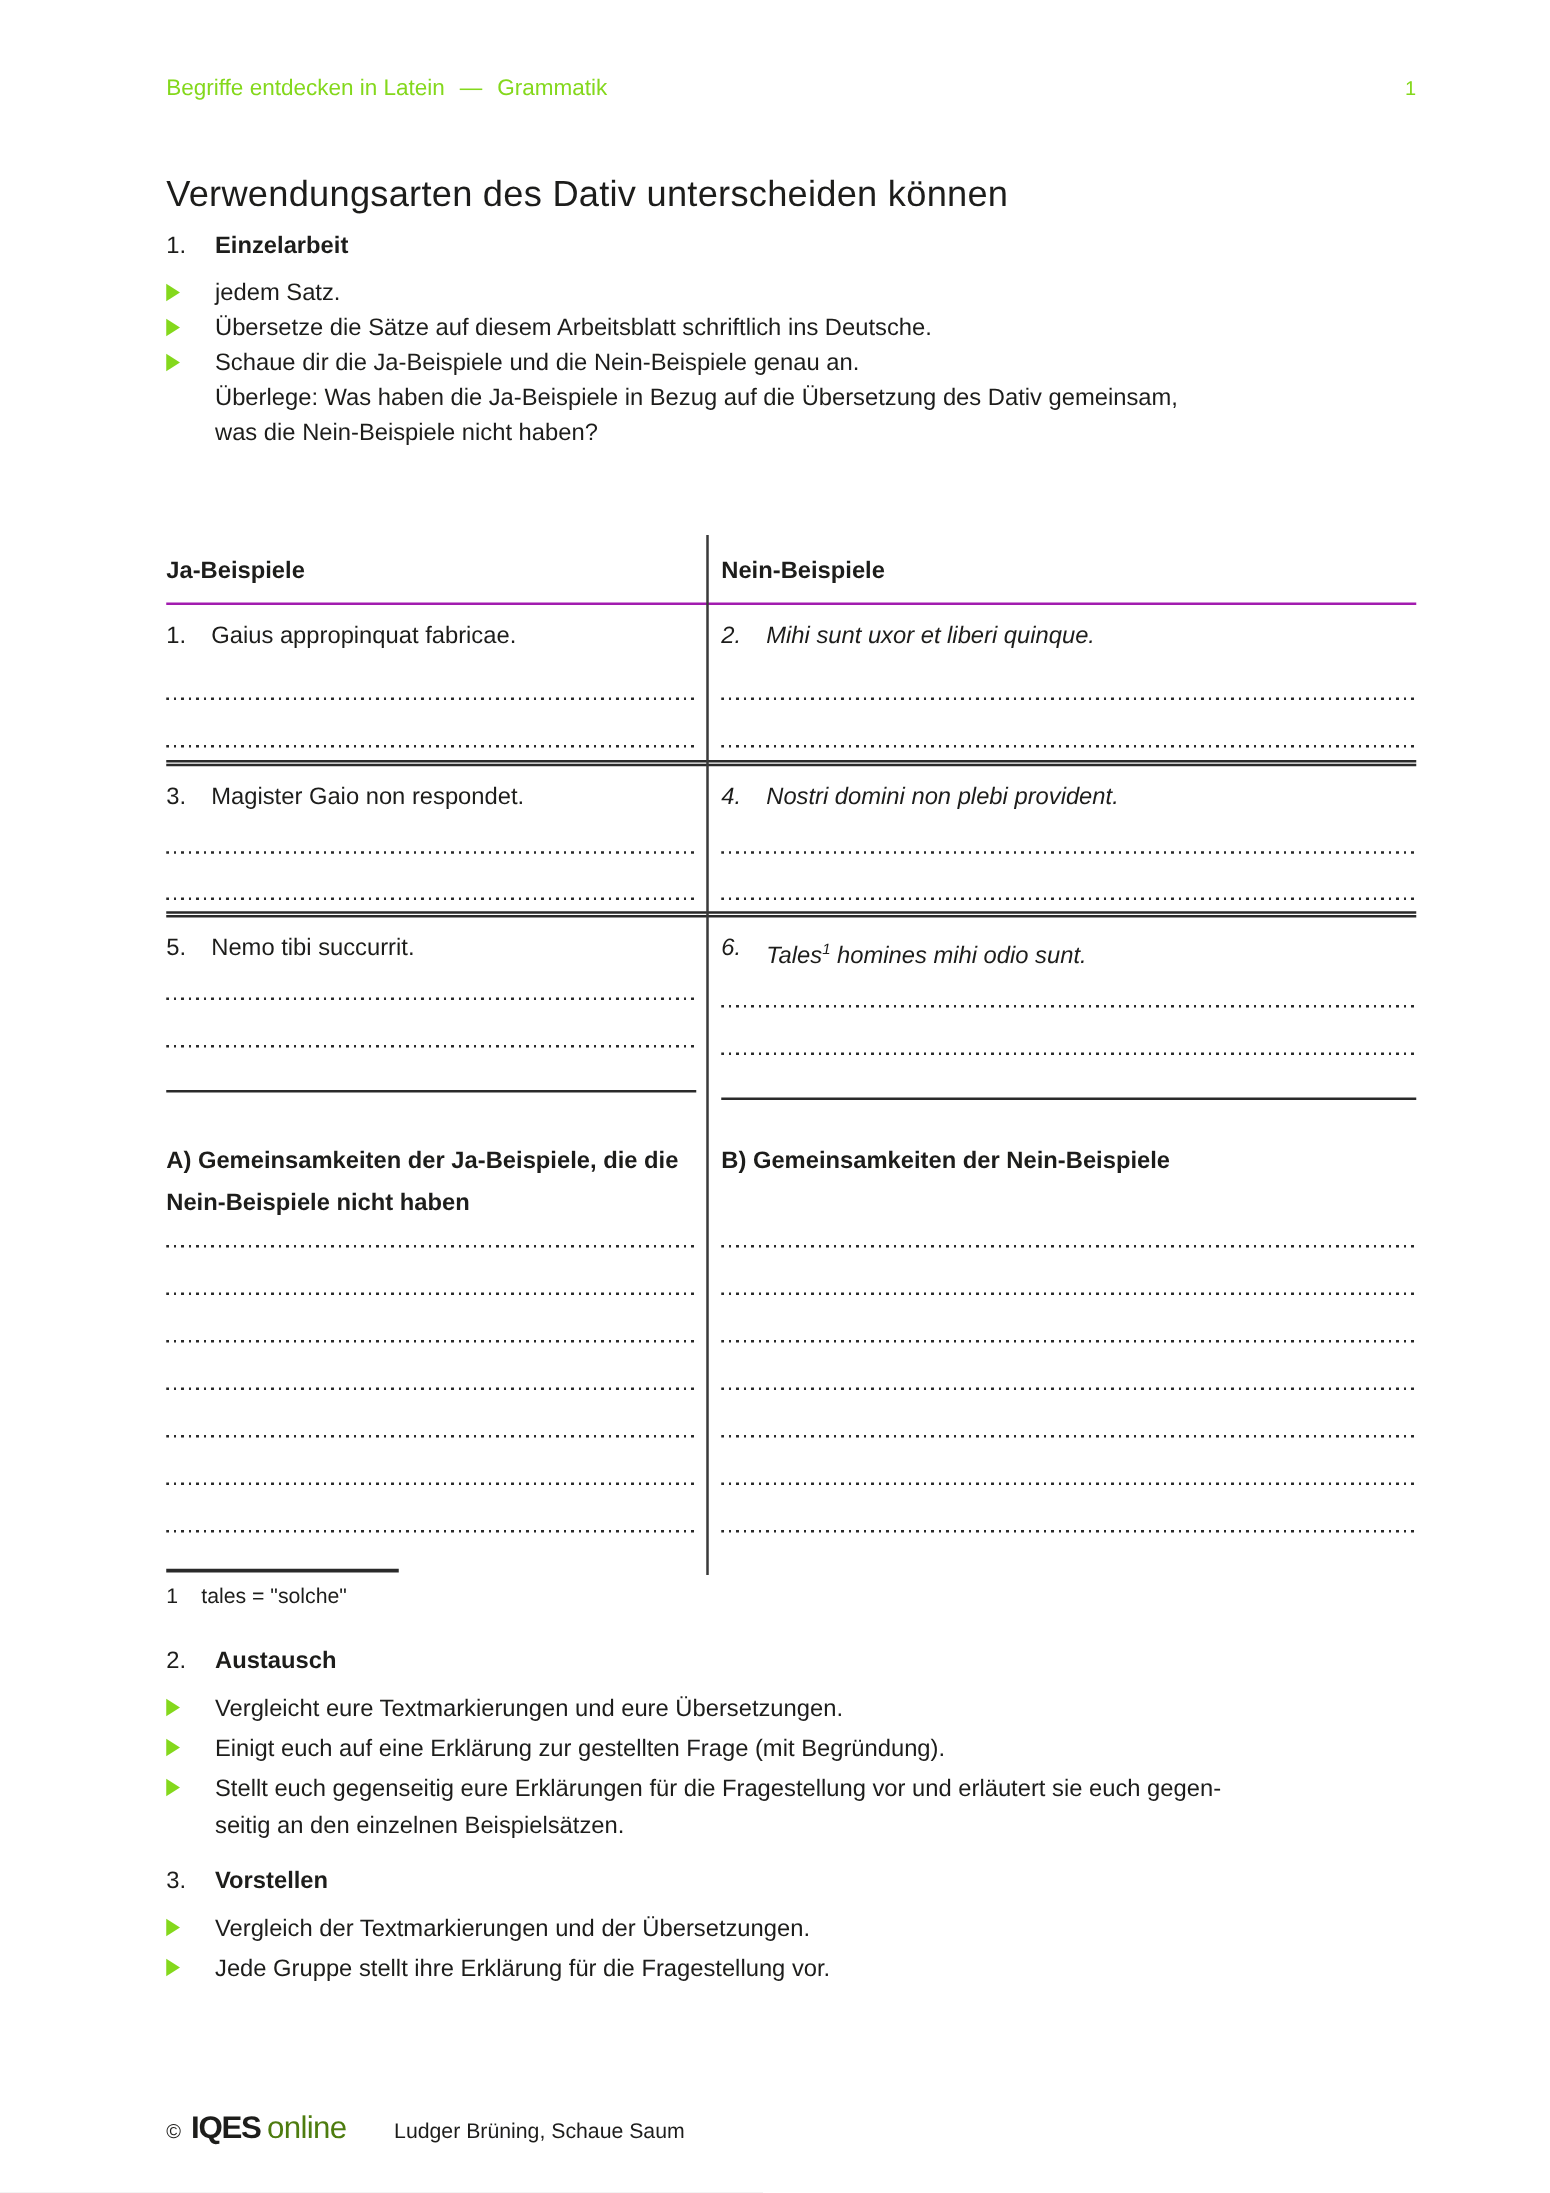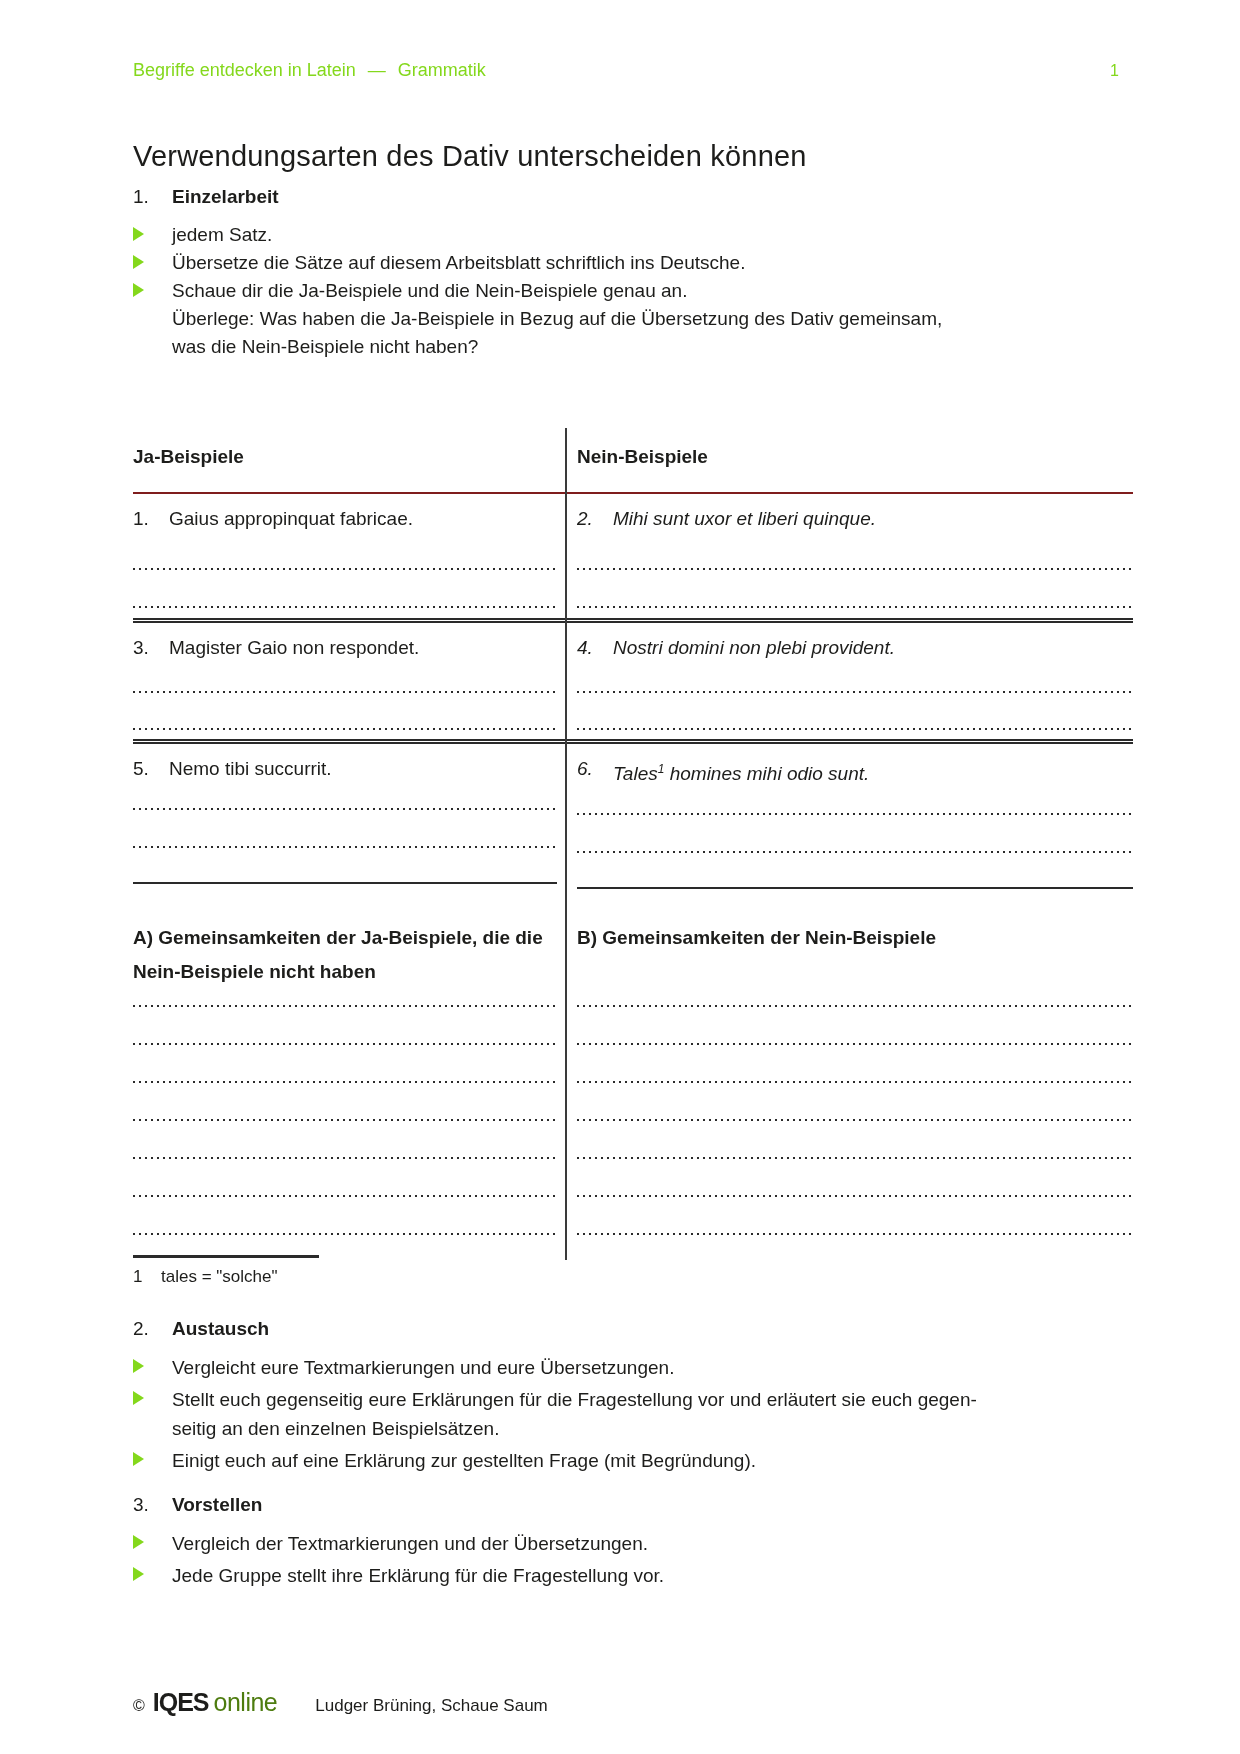--- a/index.html
+++ b/index.html
@@ -8,21 +8,21 @@
     position:relative;
     width:1240px; height:1754px;
     background:#ffffff;
     font-family:"Liberation Sans", sans-serif;
     color:#1d1d1b;
     overflow:hidden;
     margin:0 auto;
   }
   
   .header {
-    position:absolute; top:60px; left:133px; right:121px;
+    position:absolute; top:60px; left:133px; right:107px;
     display:flex; justify-content:space-between; align-items:baseline;
     color:#84d81c; font-size:18px;
   }
   .header .sep { margin:0 12px; }
   .header .pagenum { font-size:16px; }
   
   .doc-title {
     position:absolute; top:140px; left:133px;
     font-size:29px; font-weight:400; letter-spacing:0.2px;
   }
@@ -42,21 +42,21 @@
   .btext { flex:1; font-size:19px; line-height:28px; }
   .btext span { display:block; }
   .s23 .btext { line-height:29px; }
   .s23 .bullet { margin-bottom:3px; }
   
   .extable { position:absolute; top:428px; left:133px; width:1000px; height:832px; }
   .vdivider { position:absolute; left:432px; top:0; bottom:0; width:2px; background:#3a3a3a; }
   .trow { display:flex; }
   .lcell { flex:0 0 432px; padding-right:8px; }
   .rcell { flex:1; padding-left:12px; }
-  .thead { padding-top:18px; padding-bottom:24px; border-bottom:2px solid #7f1d1d; }
+  .thead { padding-top:18px; padding-bottom:14px; border-bottom:2px solid #a21caf; }
   .thead .lcell, .thead .rcell { font-weight:700; font-size:19px; }
   .tgroup { border-bottom:5px double #2a2a2a; }
   .tgroup.last { border-bottom:none; }
   .sent { display:flex; font-size:19px; line-height:26px; margin-top:12px; }
   .sent .num { flex:0 0 36px; }
   .rcell .sent { font-style:italic; }
   .dotline {
     height:2px; margin-top:36px;
     background-image:repeating-linear-gradient(to right,#2a2a2a 0px,#2a2a2a 2px,transparent 2px,transparent 6px);
   }
@@ -244,30 +244,30 @@
         </div>
       <div class="btext">
         <span>Vergleicht eure Textmarkierungen und eure Übersetzungen.</span>
       </div>
     </div>
     <div class="bullet">
       <div class="tri-col">
           <div class="tri"></div>
         </div>
       <div class="btext">
+        <span>Einigt euch auf eine Erklärung zur gestellten Frage (mit Begründung).</span>
+      </div>
+    </div>
+    <div class="bullet">
+      <div class="tri-col">
+          <div class="tri"></div>
+        </div>
+      <div class="btext">
         <span>Stellt euch gegenseitig eure Erklärungen für die Fragestellung vor und erläutert sie euch gegen-</span>
         <span>seitig an den einzelnen Beispielsätzen.</span>
-      </div>
-    </div>
-    <div class="bullet">
-      <div class="tri-col">
-          <div class="tri"></div>
-        </div>
-      <div class="btext">
-        <span>Einigt euch auf eine Erklärung zur gestellten Frage (mit Begründung).</span>
       </div>
     </div>
   </div>
 
   <div class="section s23" style="top:1494px;">
     <div class="sec-heading">
       <span class="num">3.</span>
       <span class="label">Vorstellen</span>
     </div>
     <div class="bullet">

